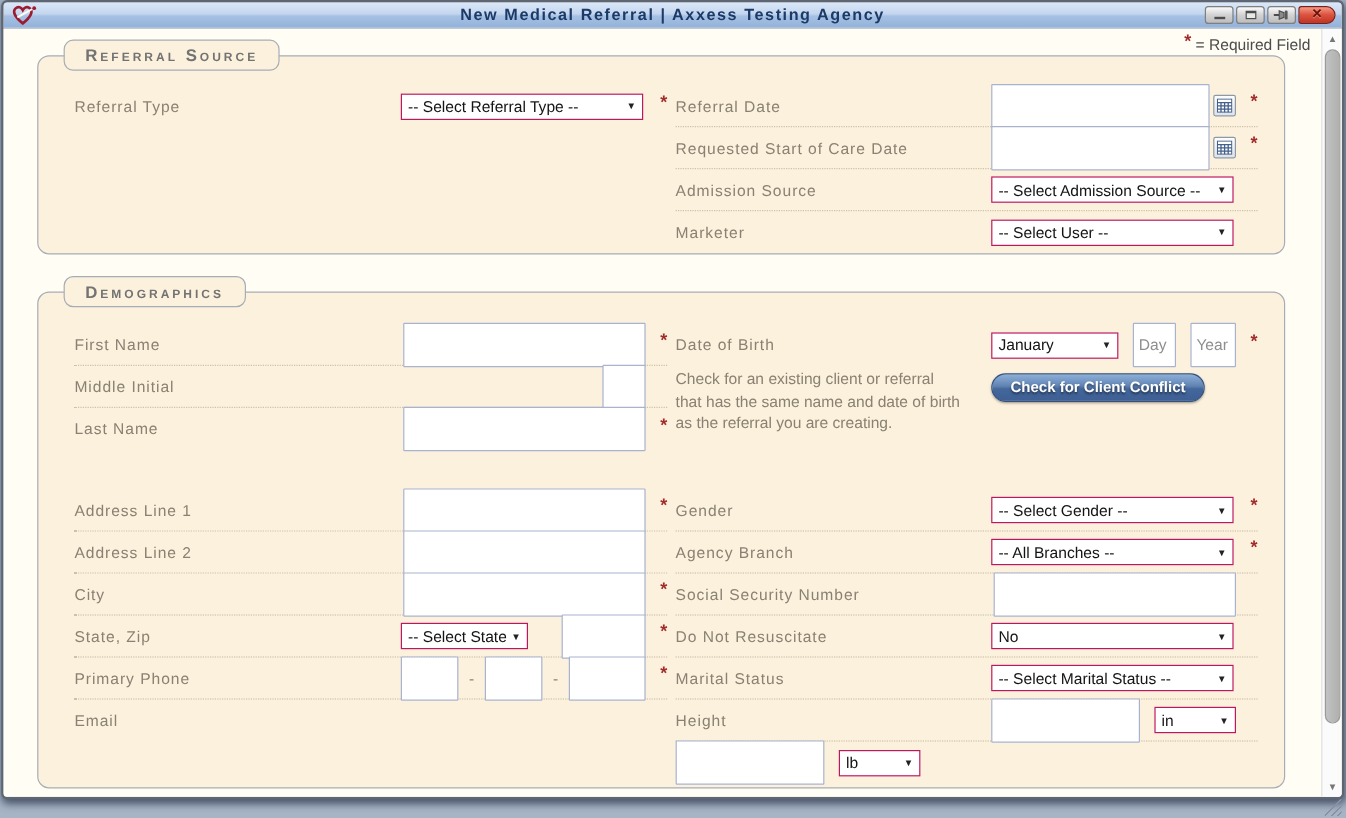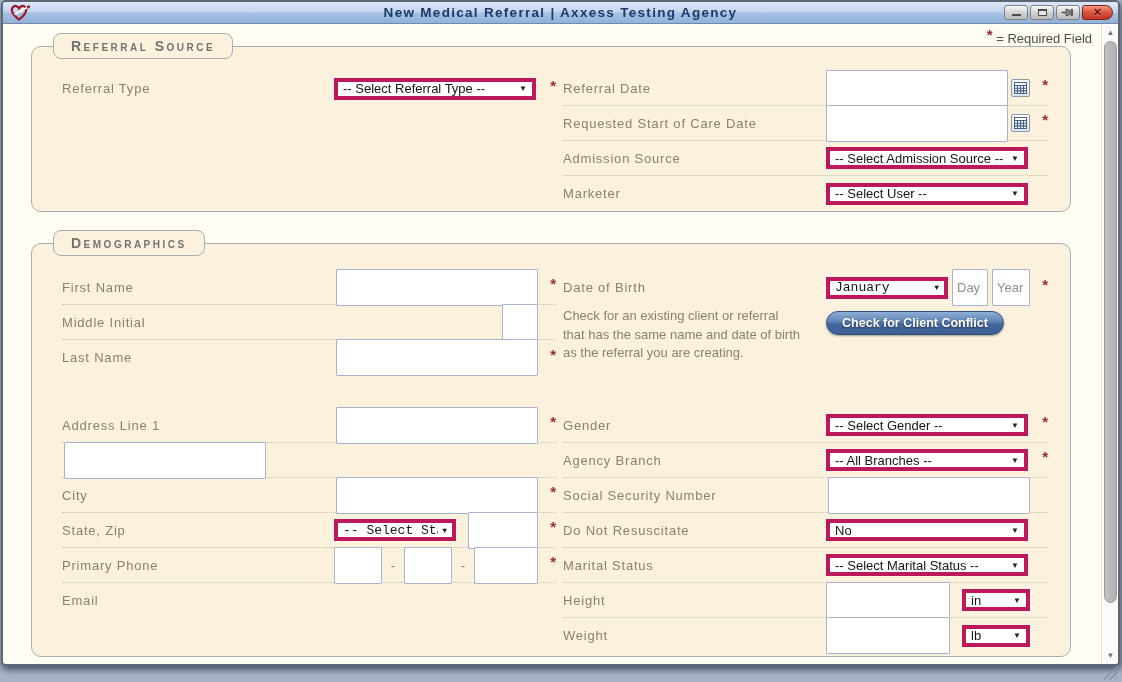--- a/index.html
+++ b/index.html
@@ -61,24 +61,24 @@
   .conflict-btn { width:178px; height:24px; border-radius:12px; cursor:pointer;
                   border:1px solid #33507e; color:#fff; font-weight:bold; font-size:12.5px;
                   font-family:"Liberation Sans", sans-serif;
                   background:linear-gradient(#8db0d9 0%, #5f82b2 45%, #44679c 55%, #3d5f93 100%);
                   box-shadow:0 1px 2px rgba(0,0,0,.35); text-shadow:0 1px 2px rgba(0,0,0,.5); }
 
   .inp { height:37px; border:1px solid #a9b3cf; background:#fff; border-radius:1px;
          font:13px "Liberation Sans", sans-serif; padding:16px 4px; color:#15803d; }
   .inp::placeholder { color:#8f8f8f; opacity:1; }
   .w202 { width:202px; } .w182 { width:182px; } .w36 { width:36px; } .w38 { width:38px; }
-  .w118 { width:122px;font-family:Liberation Mono, monospace; } .w70 { width:70px; } .w48 { width:48px; } .w64 { width:64px; }
+  .w118 { width:106px; } .w70 { width:70px; } .w48 { width:48px; } .w64 { width:64px; }
   .w124 { width:124px; } .w68 { width:68px; }
 
-  .sel { height:22px; background:#fff; border:4px solid #be185d; display:inline-flex;
+  .sel { height:22px; background:#fff; border:1px solid #be185d; display:inline-flex;
          align-items:center; justify-content:space-between; padding:0 5px; cursor:pointer; }
   .sel-v { font-size:13px; color:#141414; white-space:nowrap; overflow:hidden; }
   .sel-a { font-size:8px; color:#222; margin-left:4px; }
 
   .calbtn { width:19px; height:18px; display:inline-flex; align-items:center; justify-content:center;
             background:linear-gradient(#fdfdfd,#dde4ec); border:1px solid #8e99a8; border-radius:2px;
             cursor:pointer; }
   .dash { color:#8b8172; font-size:13px; padding:0 2px; }
 
   
@@ -233,20 +233,21 @@
         <div class="spacer"></div>
 
         <div class="row">
           <span class="lbl">Address Line 1</span>
           <span class="ctl endpack">
               <input type="text" class="inp w202" style="">
             </span>
           <span class="star-slot"><span class="star">*</span></span>
         </div>
         <div class="row">
+          <span class="lbl">Address Line 2</span>
           <span class="ctl endpack">
               <input type="text" class="inp w202" style="">
             </span>
           <span class="star-slot"></span>
         </div>
         <div class="row">
           <span class="lbl">City</span>
           <span class="ctl endpack">
               <input type="text" class="inp w202" style="">
             </span>
@@ -354,21 +355,20 @@
           <span class="ctl">
             <input type="text" class="inp w124" style="">
             <span class="sel w68">
               <span class="sel-v">in</span>
               <span class="sel-a">▼</span>
             </span>
           </span>
           <span class="star-slot"></span>
         </div>
         <div class="row last">
-          <span class="lbl">Weight</span>
           <span class="ctl">
             <input type="text" class="inp w124" style="">
             <span class="sel w68">
               <span class="sel-v">lb</span>
               <span class="sel-a">▼</span>
             </span>
           </span>
           <span class="star-slot"></span>
         </div>
       </div>

